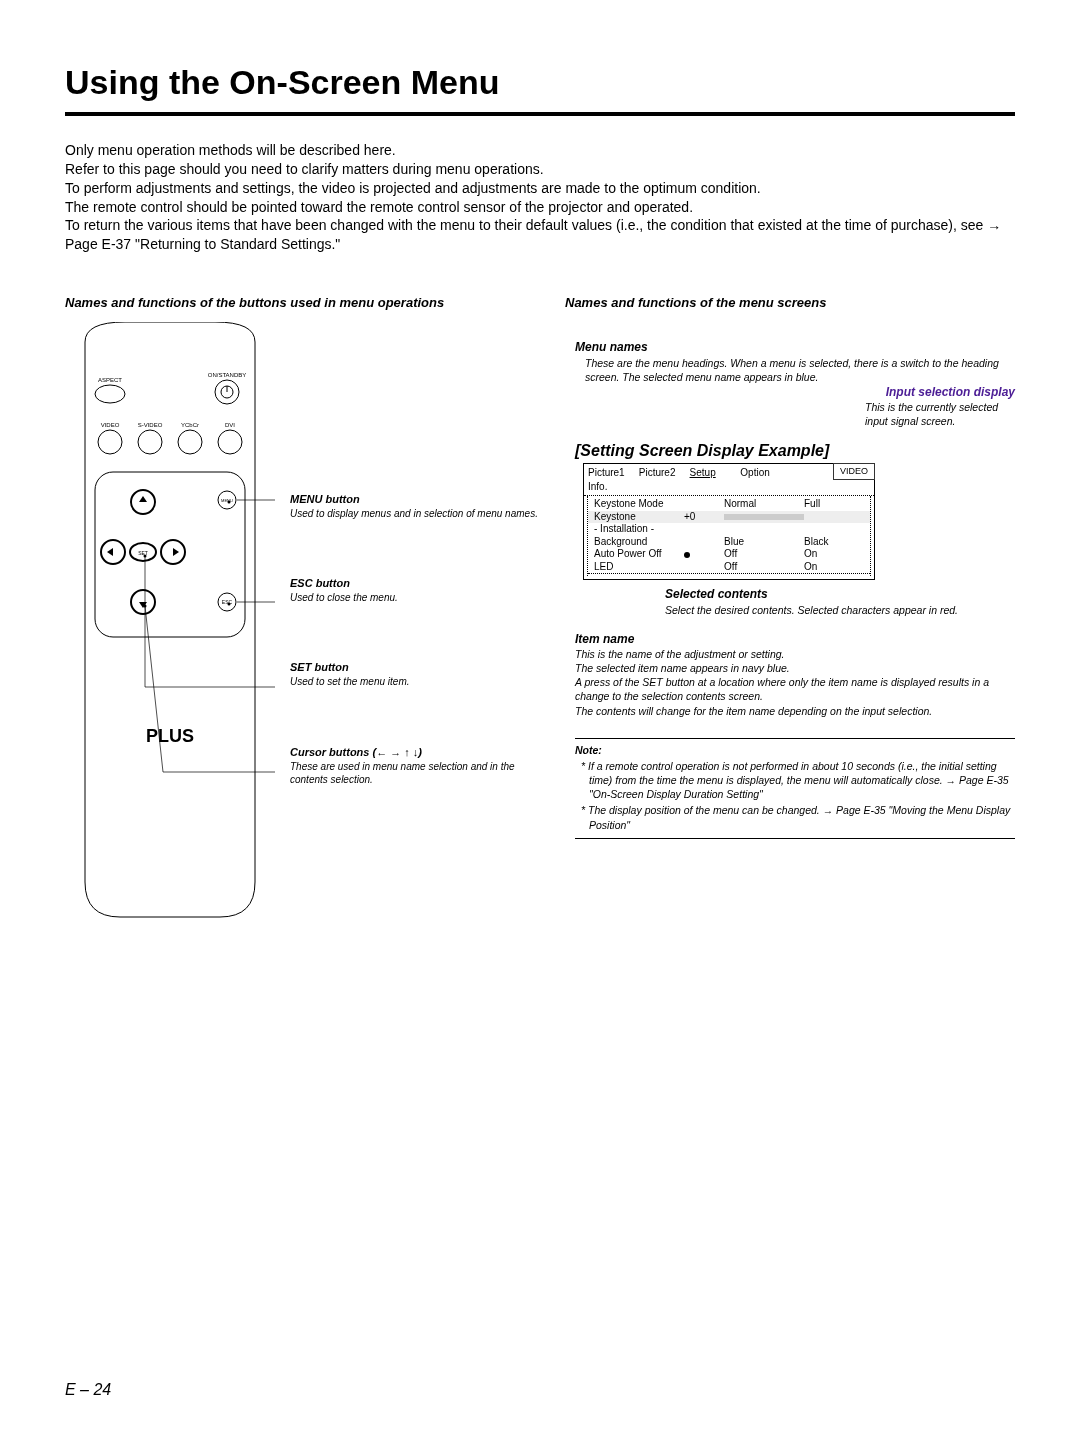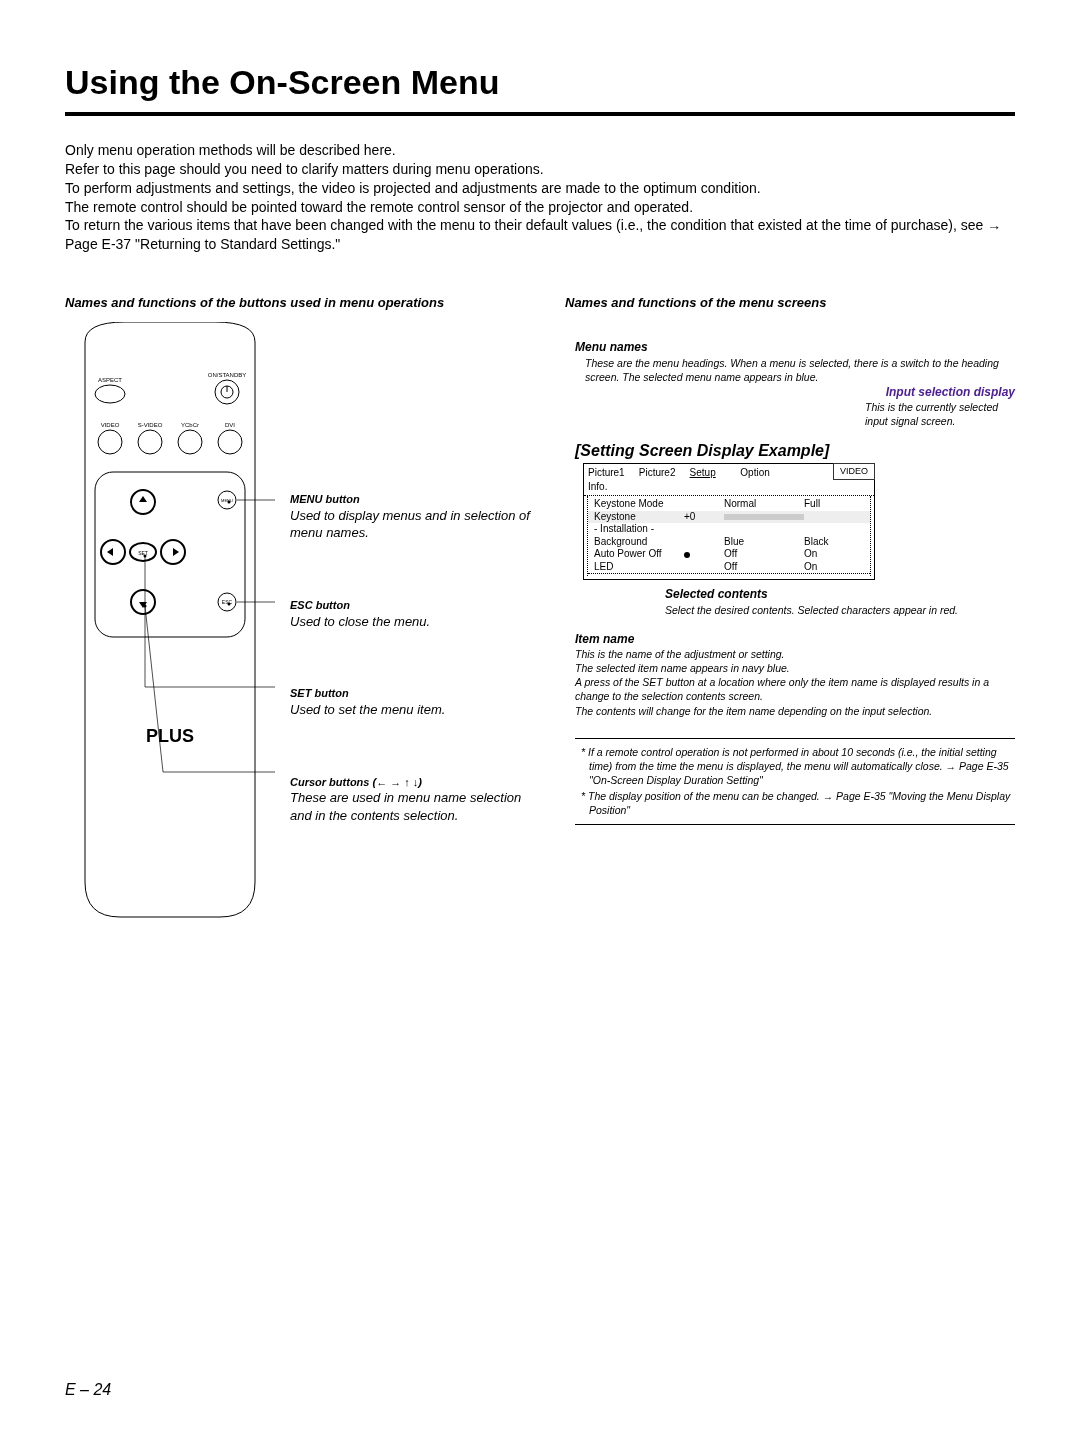--- a/index.html
+++ b/index.html
@@ -22,21 +22,21 @@
   .intro { font-size: 14px; margin-bottom: 40px; }
   .columns { display: flex; gap: 20px; }
   .col-left { width: 480px; position: relative; }
   .col-right { flex: 1; }
   .sec-title { font-style: italic; font-weight: bold; font-size: 13px; margin-bottom: 10px; }
   .remote-wrap { display: flex; gap: 15px; }
   .remote-svg { flex-shrink: 0; }
   .remote-labels { flex: 1; font-size: 11px; }
   .rlabel { margin-bottom: 56px; }
   .rlabel .ttl { font-style: italic; font-weight: bold; }
-  .rlabel .desc { font-style: italic; font-size: 13px; }
+  .rlabel .desc { font-style: italic; font-size: 10px; }
   .arrows { font-family: Arial; }
   .sub-title { font-style: italic; font-weight: bold; font-size: 12px; }
   .sub-desc { font-style: italic; font-size: 10.5px; padding-left: 10px; }
   .setting-example { font-style: italic; font-weight: bold; font-size: 16px; margin-top: 10px; }
   .menu-screenshot { border: 1px solid #000; font-size: 10px; margin: 2px 0 6px 0; width: 290px; }
   .menu-input { float: right; border: 1px solid #333; padding: 1px 6px; font-size: 9px; position: relative; top: -1px; right: -1px; }
   .menu-tabs { border-bottom: 1px dotted #000; padding: 2px 4px; }
   .menu-tabs span { display: inline-block; width: 48px; }
   .menu-body { padding: 2px 0; }
   .menu-row { display: flex; padding: 0 6px; line-height: 1.25; }
@@ -220,20 +220,21 @@
         <div class="sub-desc" style="padding-left:0; white-space:pre-line;">This is the name of the adjustment or setting.
 The selected item name appears in navy blue.
 A press of the SET button at a location where only the item name is displayed results in a change to the selection contents screen.
 The contents will change for the item name depending on the input selection.</div>
       </div>
 
       <div style="margin-top:14px;">
       </div>
 
       <div class="note">
+        <div class="nt">Note:</div>
         <ul>
           <li>* <span>If a remote control operation is not performed in about 10 seconds (i.e., the initial setting time) from the time the menu is displayed, the menu will automatically close. → Page E-35 "On-Screen Display Duration Setting"</span></li>
           <li>* <span>The display position of the menu can be changed. → Page E-35 "Moving the Menu Display Position"</span></li>
         </ul>
       </div>
     </div>
   </div>
 </div>
 
 <div class="page-num">E – 24</div>

